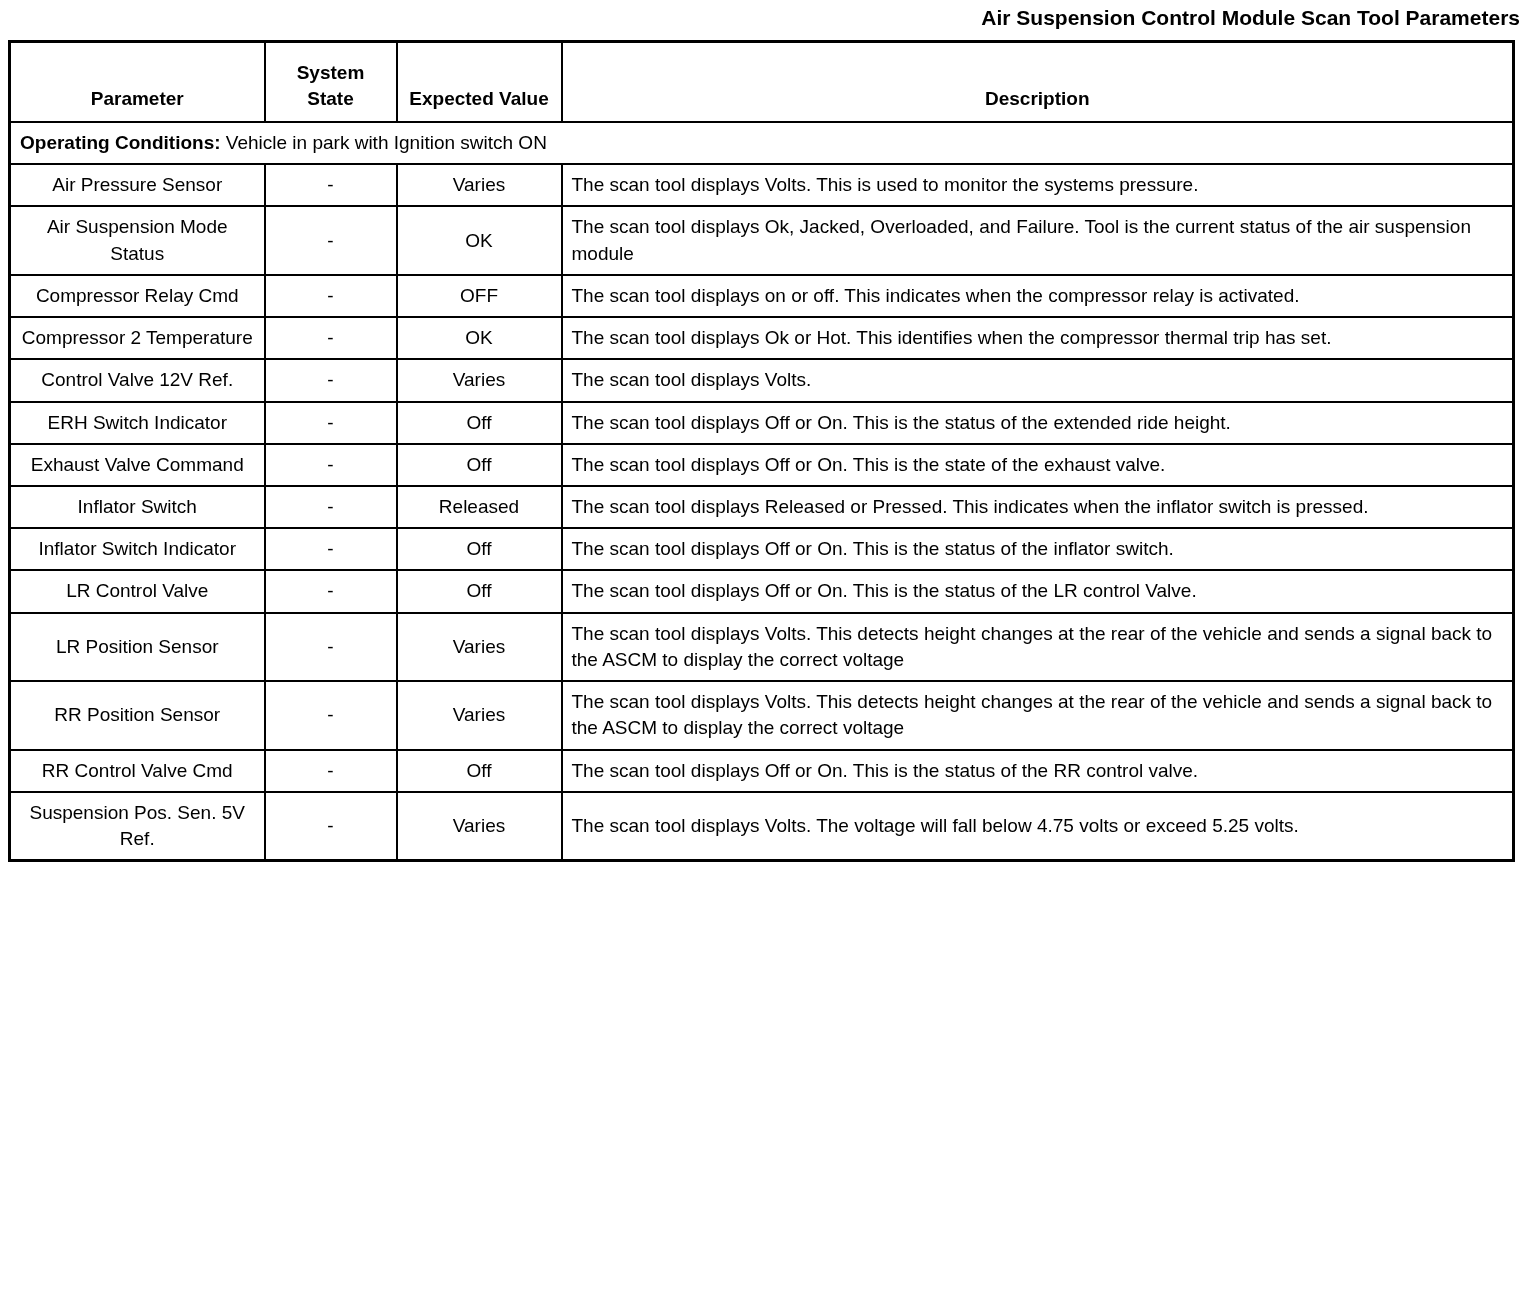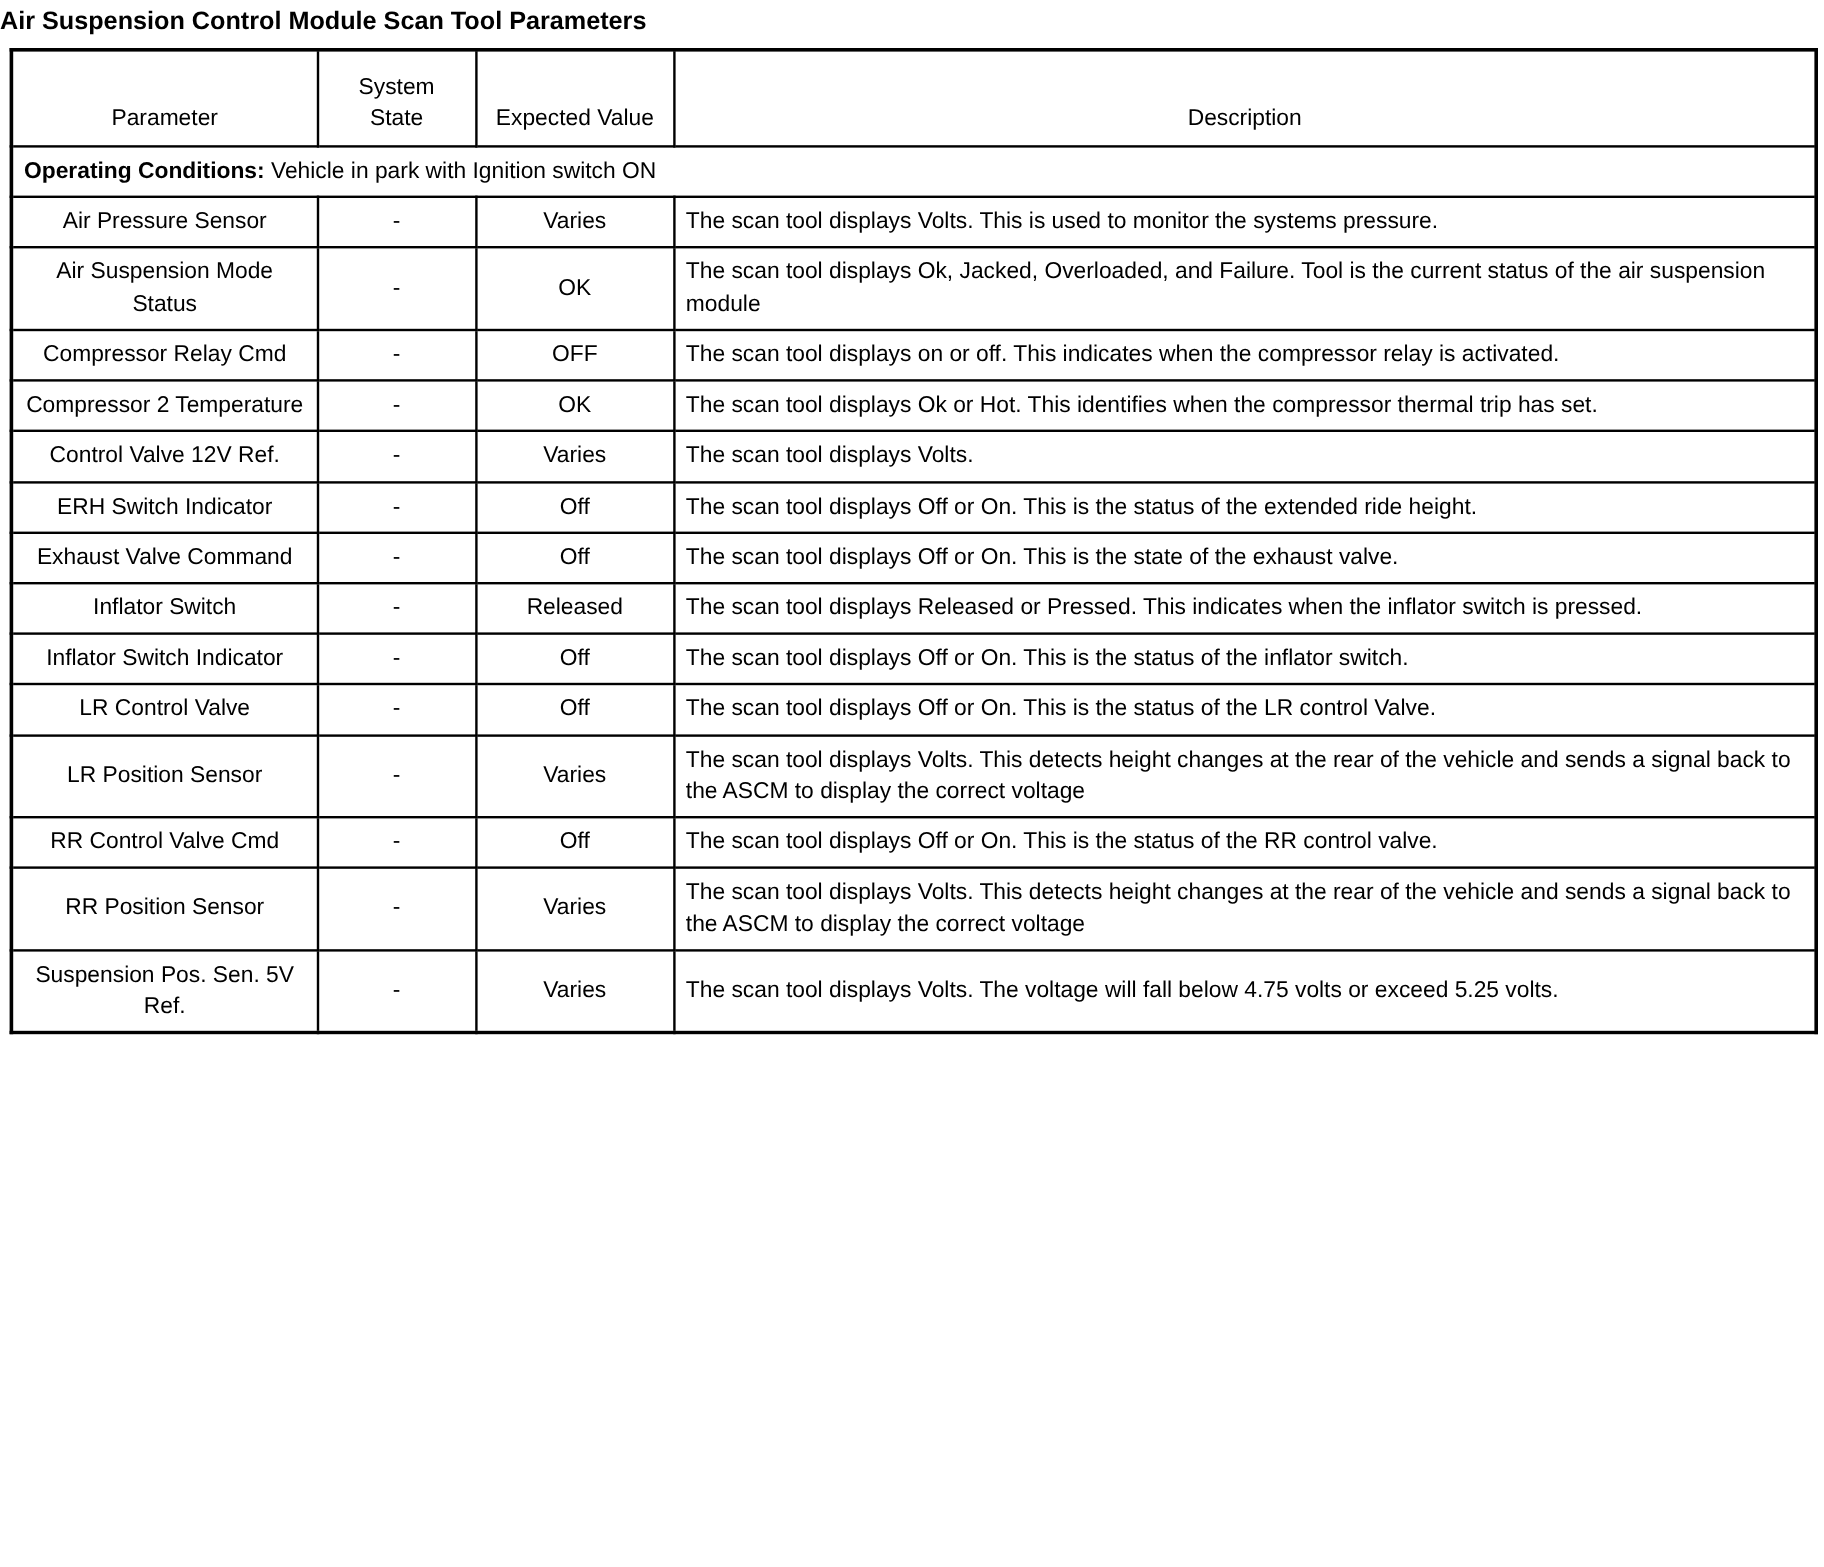--- a/index.html
+++ b/index.html
@@ -6,21 +6,21 @@
     margin: 0;
     padding: 0;
     background: #ffffff;
     color: #000000;
     font-family: "Liberation Sans", sans-serif;
   }
   body {
     width: 1520px;
   }
   .page-title {
-    text-align: left;
+    text-align: right;
     font-weight: bold;
     font-size: 21px;
     padding: 6px 0 10px 0;
   }
   table.params {
     border-collapse: collapse;
     table-layout: fixed;
     width: 1504px;
     margin: 0 8px;
     border: 3px solid #000;
@@ -28,21 +28,21 @@
   table.params th,
   table.params td {
     border: 2px solid #000;
     font-size: 19px;
     line-height: 1.38;
     padding: 7px 9px;
     overflow: hidden;
     word-wrap: break-word;
   }
   table.params th {
-    font-weight: normal;
+    font-weight: bold;
     text-align: center;
     vertical-align: bottom;
     height: 62px;
     padding-bottom: 9px;
   }
   td.c-param {
     text-align: center;
     vertical-align: middle;
   }
   td.c-state,
@@ -148,30 +148,30 @@
     <td class="c-value">Off</td>
     <td class="c-desc">The scan tool displays Off or On. This is the status of the LR control Valve.</td>
   </tr>
       <tr>
     <td class="c-param">LR Position Sensor</td>
     <td class="c-state">-</td>
     <td class="c-value">Varies</td>
     <td class="c-desc">The scan tool displays Volts. This detects height changes at the rear of the vehicle and sends a signal back to the ASCM to display the correct voltage</td>
   </tr>
       <tr>
+    <td class="c-param">RR Position Sensor</td>
+    <td class="c-state">-</td>
+    <td class="c-value">Varies</td>
+    <td class="c-desc">The scan tool displays Volts. This detects height changes at the rear of the vehicle and sends a signal back to the ASCM to display the correct voltage</td>
+  </tr>
+      <tr>
     <td class="c-param">RR Control Valve Cmd</td>
     <td class="c-state">-</td>
     <td class="c-value">Off</td>
     <td class="c-desc">The scan tool displays Off or On. This is the status of the RR control valve.</td>
-  </tr>
-      <tr>
-    <td class="c-param">RR Position Sensor</td>
-    <td class="c-state">-</td>
-    <td class="c-value">Varies</td>
-    <td class="c-desc">The scan tool displays Volts. This detects height changes at the rear of the vehicle and sends a signal back to the ASCM to display the correct voltage</td>
   </tr>
       <tr>
     <td class="c-param">Suspension Pos. Sen. 5V Ref.</td>
     <td class="c-state">-</td>
     <td class="c-value">Varies</td>
     <td class="c-desc">The scan tool displays Volts. The voltage will fall below 4.75 volts or exceed 5.25 volts.</td>
   </tr>
     </tbody>
 </table>
 

